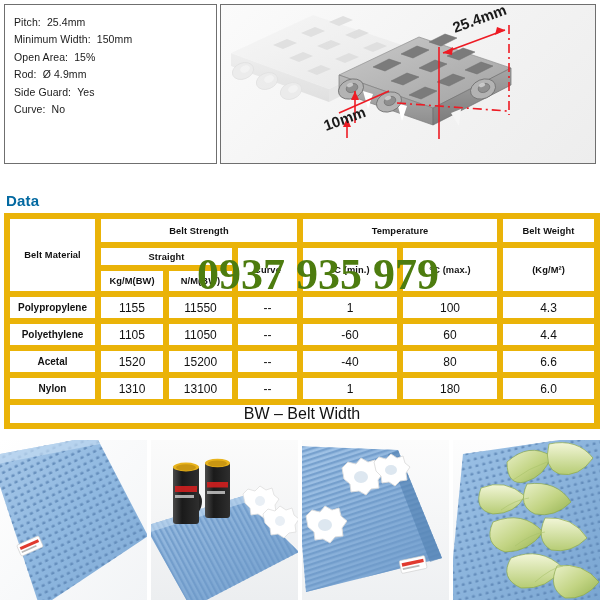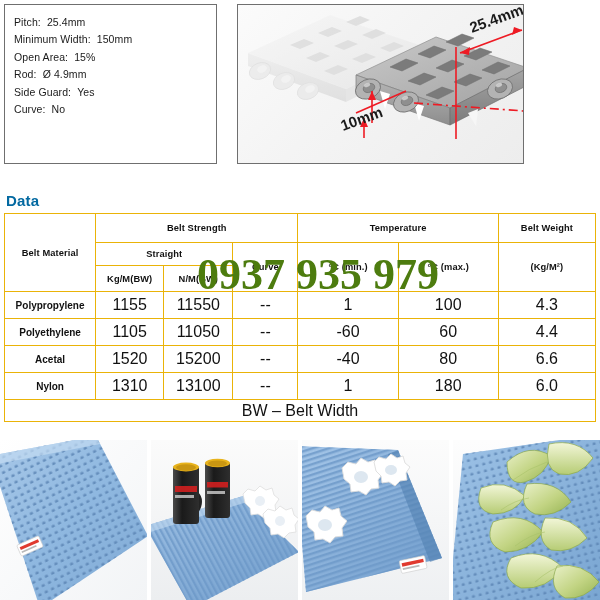--- a/index.html
+++ b/index.html
@@ -10,23 +10,23 @@
     font-family: "Liberation Sans", sans-serif;
     color: #000;
     overflow: hidden;
     position: relative;
   }
 
   
   .top-section {
     position: absolute;
     left: 4px; top: 4px;
-    width: 520px; height: 160px;
+    width: 592px; height: 160px;
     display: flex;
-    gap: 20px;
+    gap: 3px;
   }
   .spec-box {
     width: 213px;
     border: 1px solid #6f6f6f;
     background: #fff;
     padding: 9px 0 0 9px;
   }
   .spec-row {
     font-size: 10.5px;
     line-height: 17.4px;
@@ -68,35 +68,35 @@
     width: 592px;
   }
   table.data-table {
     width: 100%;
     border-collapse: collapse;
     table-layout: fixed;
     font-size: 9.5px;
   }
   table.data-table th,
   table.data-table td {
-    border: 1px solid #eab308;
+    border: 6px solid #eab308;
     text-align: center;
     vertical-align: middle;
     color: #111;
     padding: 0;
   }
   table.data-table th {
     font-weight: 700;
     font-size: 9.3px;
     letter-spacing: 0.1px;
   }
   th.h-tall { height: 29px; }
   th.h-mid  { height: 23px; }
   th.h-sub  { height: 26px; }
-  td.cell   { height: 27px; font-weight: 400; font-size: 16px; }
+  td.cell   { height: 27px; font-weight: 400; font-size: 12px; }
   td.matcell { font-weight: 700; font-size: 10px; }
   td.note-cell {
     text-align: left;
     font-weight: 400;
     font-size: 16px;
     padding-left: 5px;
     height: 22px;
   }
 
   

